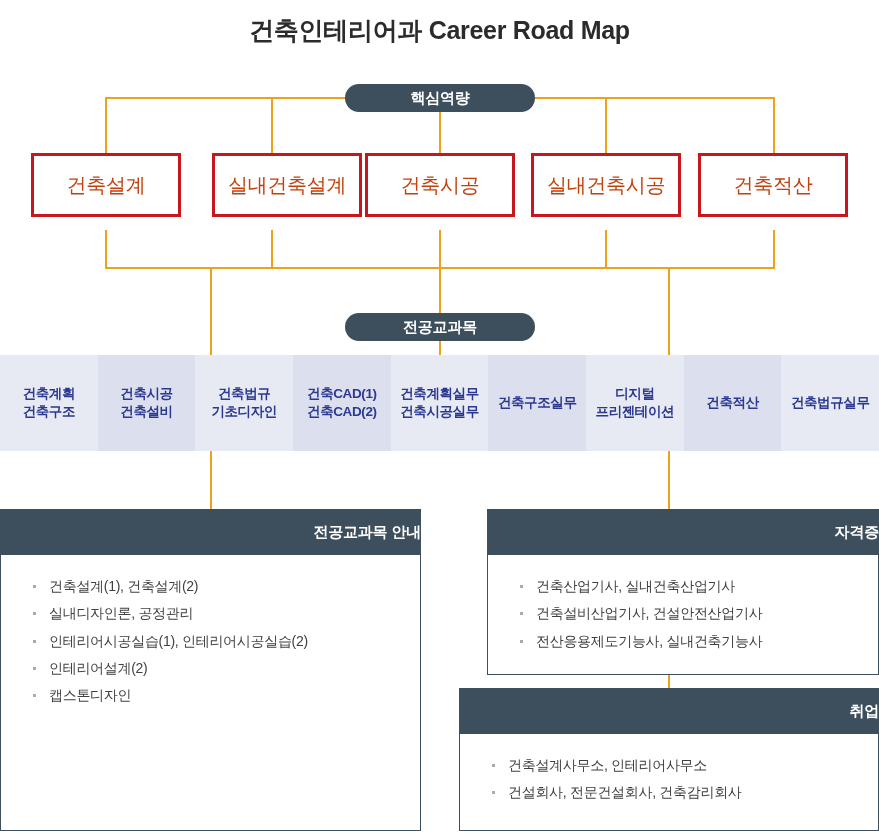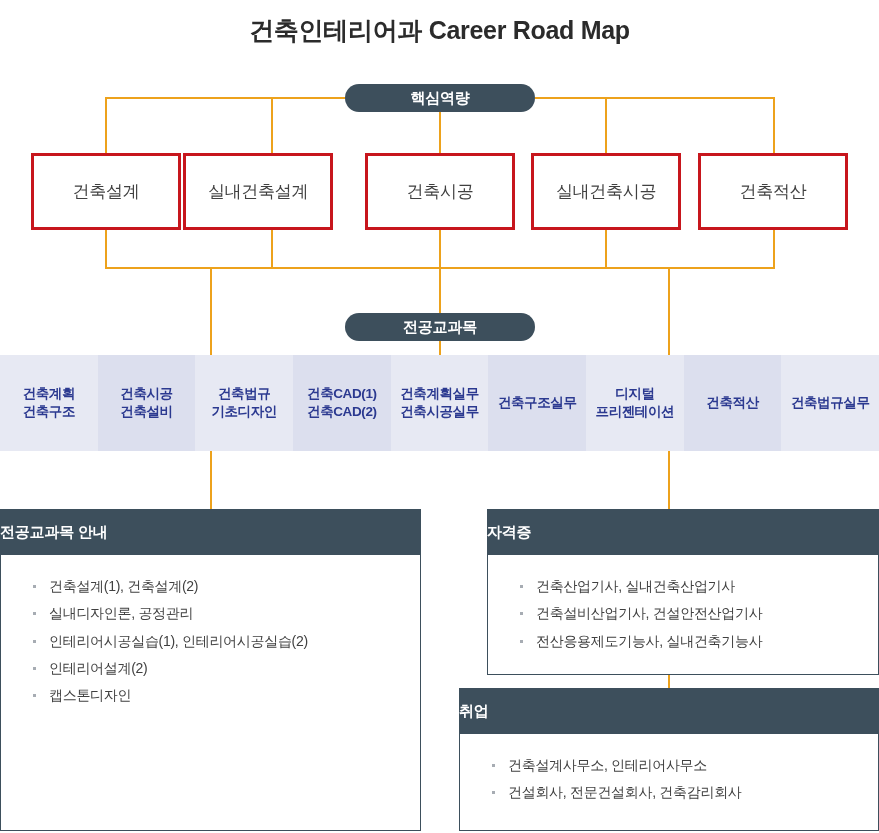--- a/index.html
+++ b/index.html
@@ -51,26 +51,26 @@
     text-align: center;
     letter-spacing: -0.2px;
   }
   #pill-core { left: 345px; top: 84px; width: 190px; }
   #pill-major { left: 345px; top: 313px; width: 190px; }
 
   
   .comp-box {
     position: absolute;
     top: 153px;
-    height: 77px;
+    height: 64px;
     border: 3px solid #c7161d;
     background: #ffffff;
     box-sizing: border-box;
-    font-size: 17px;
-    color: #404040;
+    font-size: 20px;
+    color: #c2410c;
     display: flex;
     align-items: center;
     justify-content: center;
     letter-spacing: -0.3px;
   }
 
   
   #subject-strip {
     position: absolute;
     left: 0;
@@ -98,21 +98,21 @@
   
   .panel {
     position: absolute;
     box-sizing: border-box;
   }
   .panel-head {
     background: #3d4f5c;
     color: #ffffff;
     font-size: 15px;
     font-weight: 700;
-    text-align: left;
+    text-align: right;
     letter-spacing: -0.2px;
     height: 46px;
     line-height: 46px;
   }
   .panel-body {
     background: #ffffff;
     border: 1px solid #3d4f5c;
     border-top: none;
     box-sizing: border-box;
   }
@@ -177,21 +177,21 @@
 <div class="conn v" style="left:668px; top:267px; height:88px;"></div>
 
 <div class="conn v" style="left:210px; top:435px; height:74px;"></div>
 <div class="conn v" style="left:668px; top:435px; height:74px;"></div>
 <div class="conn v" style="left:668px; top:655px; height:33px;"></div>
 
 <div class="pill" id="pill-core">핵심역량</div>
 <div class="pill" id="pill-major">전공교과목</div>
 
 <div class="comp-box" style="left:31px;  width:150px;">건축설계</div>
-<div class="comp-box" style="left:183px; width:150px;">실내건축설계</div>
+<div class="comp-box" style="left:212px; width:150px;">실내건축설계</div>
 <div class="comp-box" style="left:365px; width:150px;">건축시공</div>
 <div class="comp-box" style="left:531px; width:150px;">실내건축시공</div>
 <div class="comp-box" style="left:698px; width:150px;">건축적산</div>
 
 <div id="subject-strip">
   <div class="subject-cell even">
     <span>건축계획</span>
     <span>건축구조</span>
   </div>
   <div class="subject-cell odd">

